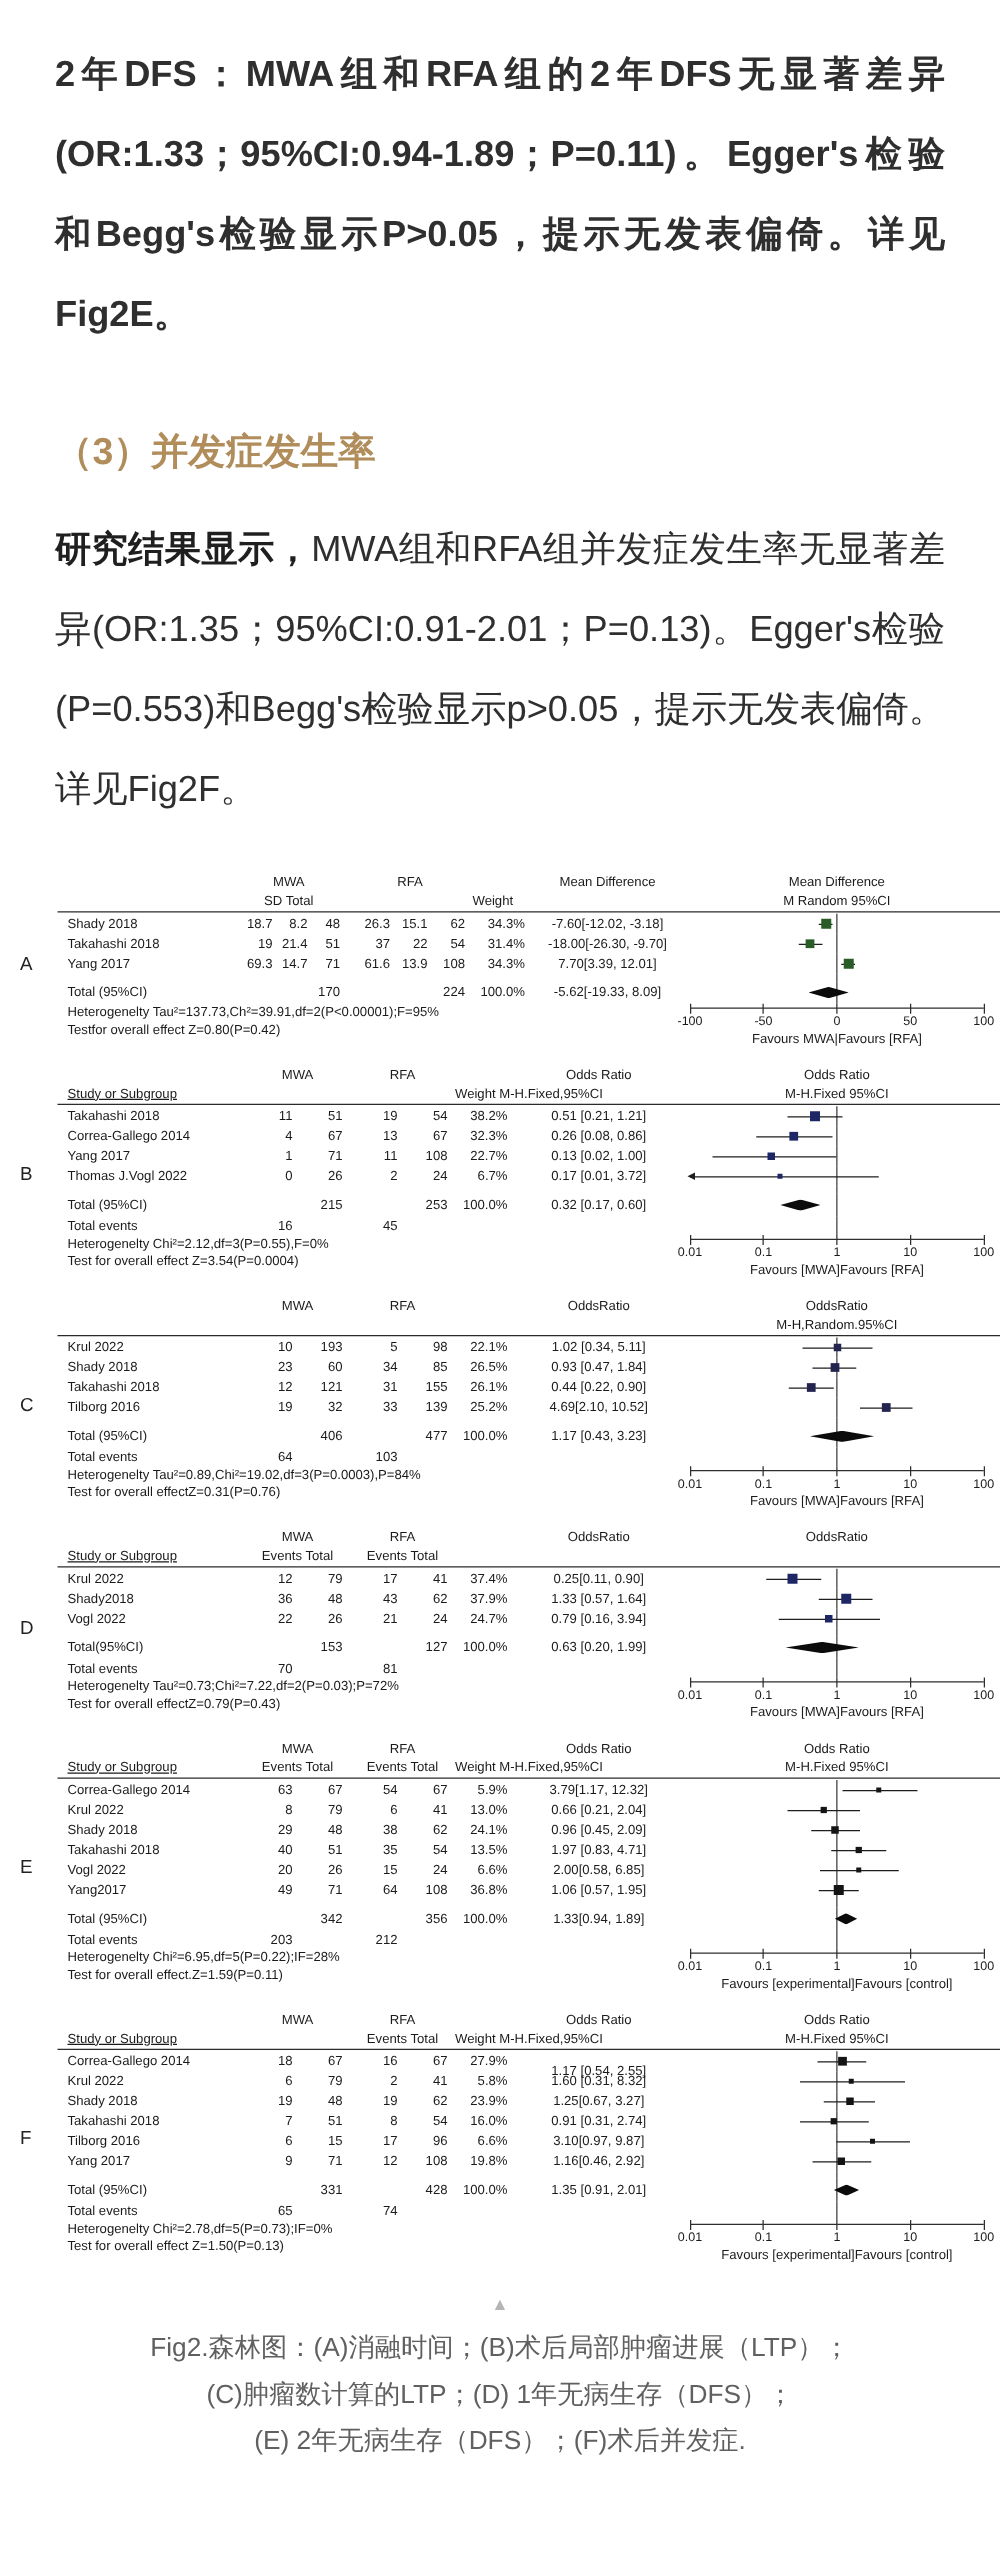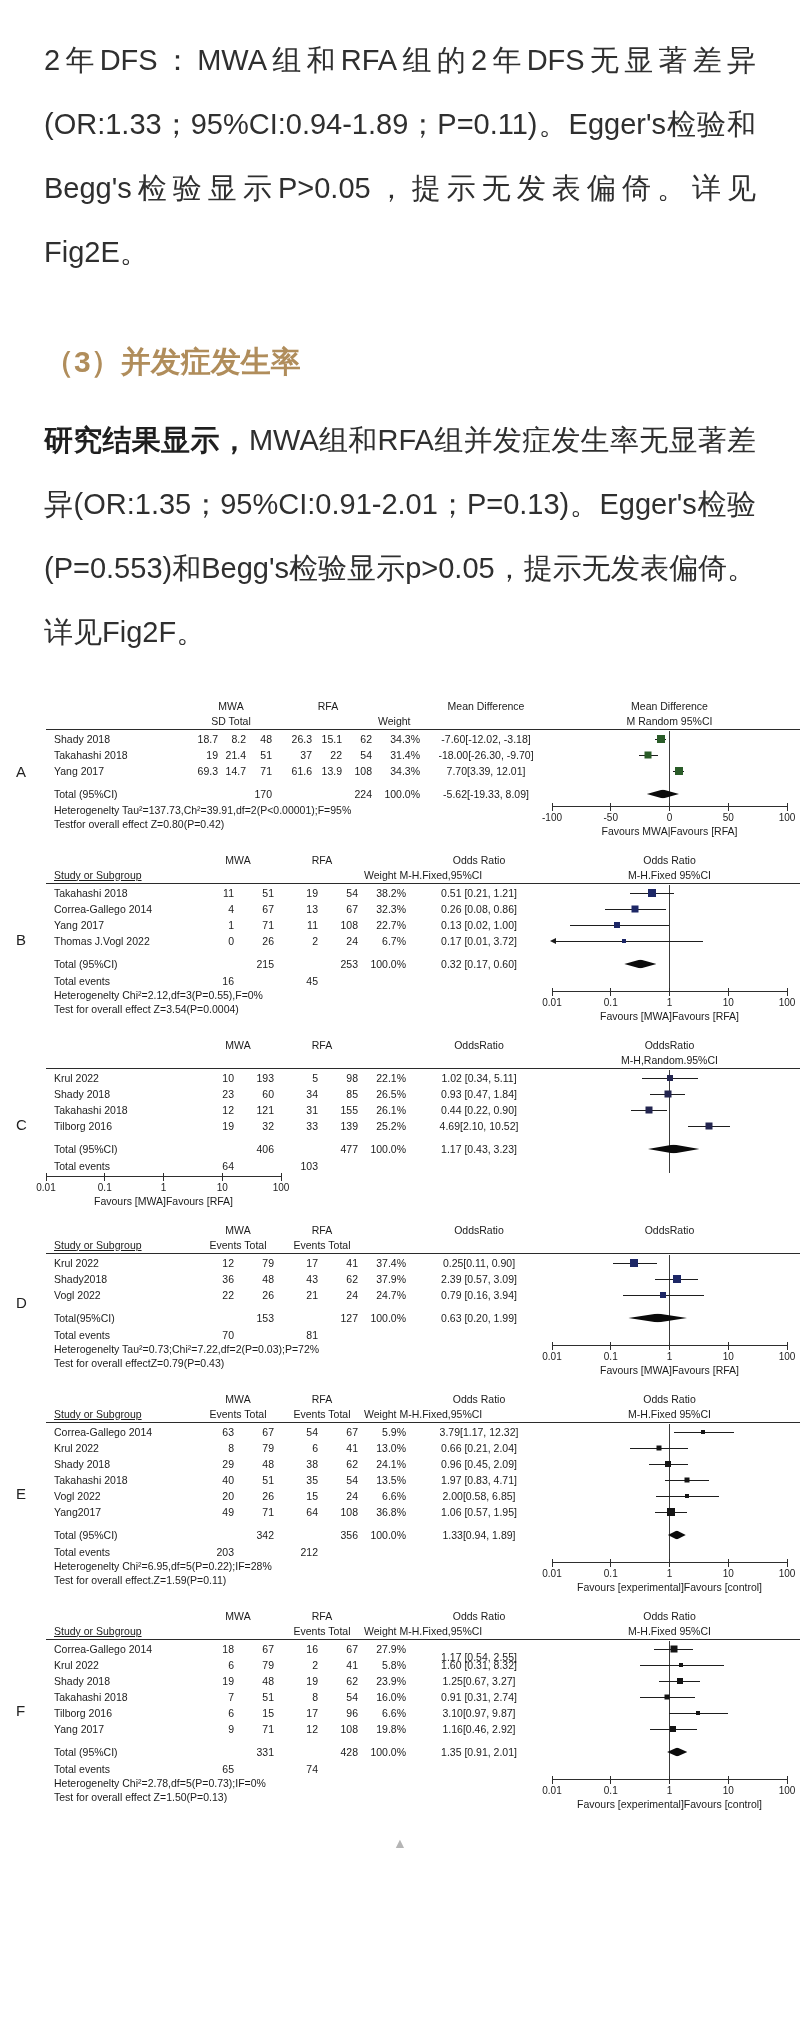--- a/index.html
+++ b/index.html
@@ -1,20 +1,20 @@
 <!DOCTYPE html>
 <html><head>
 <meta charset="utf-8">
 <style>
   html,body{margin:0;padding:0;background:#fff;}
   .page{width:800px;height:2044px;background:#ffffff;position:relative;overflow:hidden;
         font-family:"Liberation Sans","DejaVu Sans",sans-serif;}
   .content{padding:14px 44px 0 44px;}
   .para{font-size:29px;line-height:64px;color:#2f2f2f;text-align:justify;margin:0;}
-  #p1{margin-top:14px;}
+  #p1{margin-top:14px;font-weight:bold;}
   .heading{margin:56px 0 0 0;font-size:30px;font-weight:bold;color:#b08d5b;line-height:44px;}
   #p2{margin-top:24px;}
   .para strong{font-weight:bold;color:#1f1f1f;}
 
   
   .figure{margin-top:34px;padding-left:46px;}
   .panel{position:relative;margin-bottom:9px;}
   .pletter{position:absolute;left:-30px;top:45%;font-size:15px;color:#222;}
   .frow{display:flex;align-items:center;height:16px;}
   .head .frow{height:15px;}
@@ -400,20 +400,24 @@
           <div class="cell c-num" style="width: 40px;"></div>
           <div class="cell c-num" style="width: 44px;">103</div>
           <div class="cell c-num" style="width: 40px;"></div>
           <div class="cell c-weight" style="width: 42px;"></div>
           <div class="cell c-effect" style="width: 146px;"></div>
           <div class="cell c-plot" style="width: 235px;">
             <div class="vline"></div>
           </div>
         </div>
         <div class="footer">
+          <div class="foot-left" style="width: 506px;">
+            <div class="footline">Heterogenelty Tau²=0.89,Chi²=19.02,df=3(P=0.0003),P=84%</div>
+            <div class="footline">Test for overall effectZ=0.31(P=0.76)</div>
+          </div>
           <div class="axisbox" style="width: 235px;">
             <div class="axline"></div>
             <div class="tick" style="left: calc(0% - 0.5px);"></div>
             <div class="ticklab" style="left: 0%;">0.01</div>
             <div class="tick" style="left: calc(25% - 0.5px);"></div>
             <div class="ticklab" style="left: 25%;">0.1</div>
             <div class="tick" style="left: calc(50% - 0.5px);"></div>
             <div class="ticklab" style="left: 50%;">1</div>
             <div class="tick" style="left: calc(75% - 0.5px);"></div>
             <div class="ticklab" style="left: 75%;">10</div>
@@ -456,21 +460,21 @@
             <div class="mk" style="width: 8px; height: 8px; background: rgb(29, 39, 102); left: 82.129px;"></div>
           </div>
         </div>
         <div class="frow">
           <div class="cell c-study" style="width: 150px;">Shady2018</div>
           <div class="cell c-num" style="width: 44px;">36</div>
           <div class="cell c-num" style="width: 40px;">48</div>
           <div class="cell c-num" style="width: 44px;">43</div>
           <div class="cell c-num" style="width: 40px;">62</div>
           <div class="cell c-weight" style="width: 42px;">37.9%</div>
-          <div class="cell c-effect" style="width: 146px;">2.39 [0.57, 3.09]</div>
+          <div class="cell c-effect" style="width: 146px;">1.33 [0.57, 1.64]</div>
           <div class="cell c-plot" style="width: 235px;">
             <div class="vline"></div>
             <div class="ci" style="left: 103.158px; width: 43.1274px;"></div>
             <div class="mk" style="width: 8px; height: 8px; background: rgb(29, 39, 102); left: 124.776px;"></div>
           </div>
         </div>
         <div class="frow">
           <div class="cell c-study" style="width: 150px;">Vogl 2022</div>
           <div class="cell c-num" style="width: 44px;">22</div>
           <div class="cell c-num" style="width: 40px;">26</div>
@@ -843,14 +847,19 @@
             <div class="tick" style="left: calc(100% - 0.5px);"></div>
             <div class="ticklab" style="left: 100%;">100</div>
             <div class="favours">Favours [experimental]Favours [control]</div>
           </div>
         </div>
       </div>
     </div>
 
   <div class="caption-block">
     <div class="collapse-arrow">▲</div>
+    <div class="caption">
+      <div>Fig2.森林图：(A)消融时间；(B)术后局部肿瘤进展（LTP）；</div>
+      <div>(C)肿瘤数计算的LTP；(D) 1年无病生存（DFS）；</div>
+      <div>(E) 2年无病生存（DFS）；(F)术后并发症.</div>
+    </div>
   </div>
 </div>
 
 </body></html>

